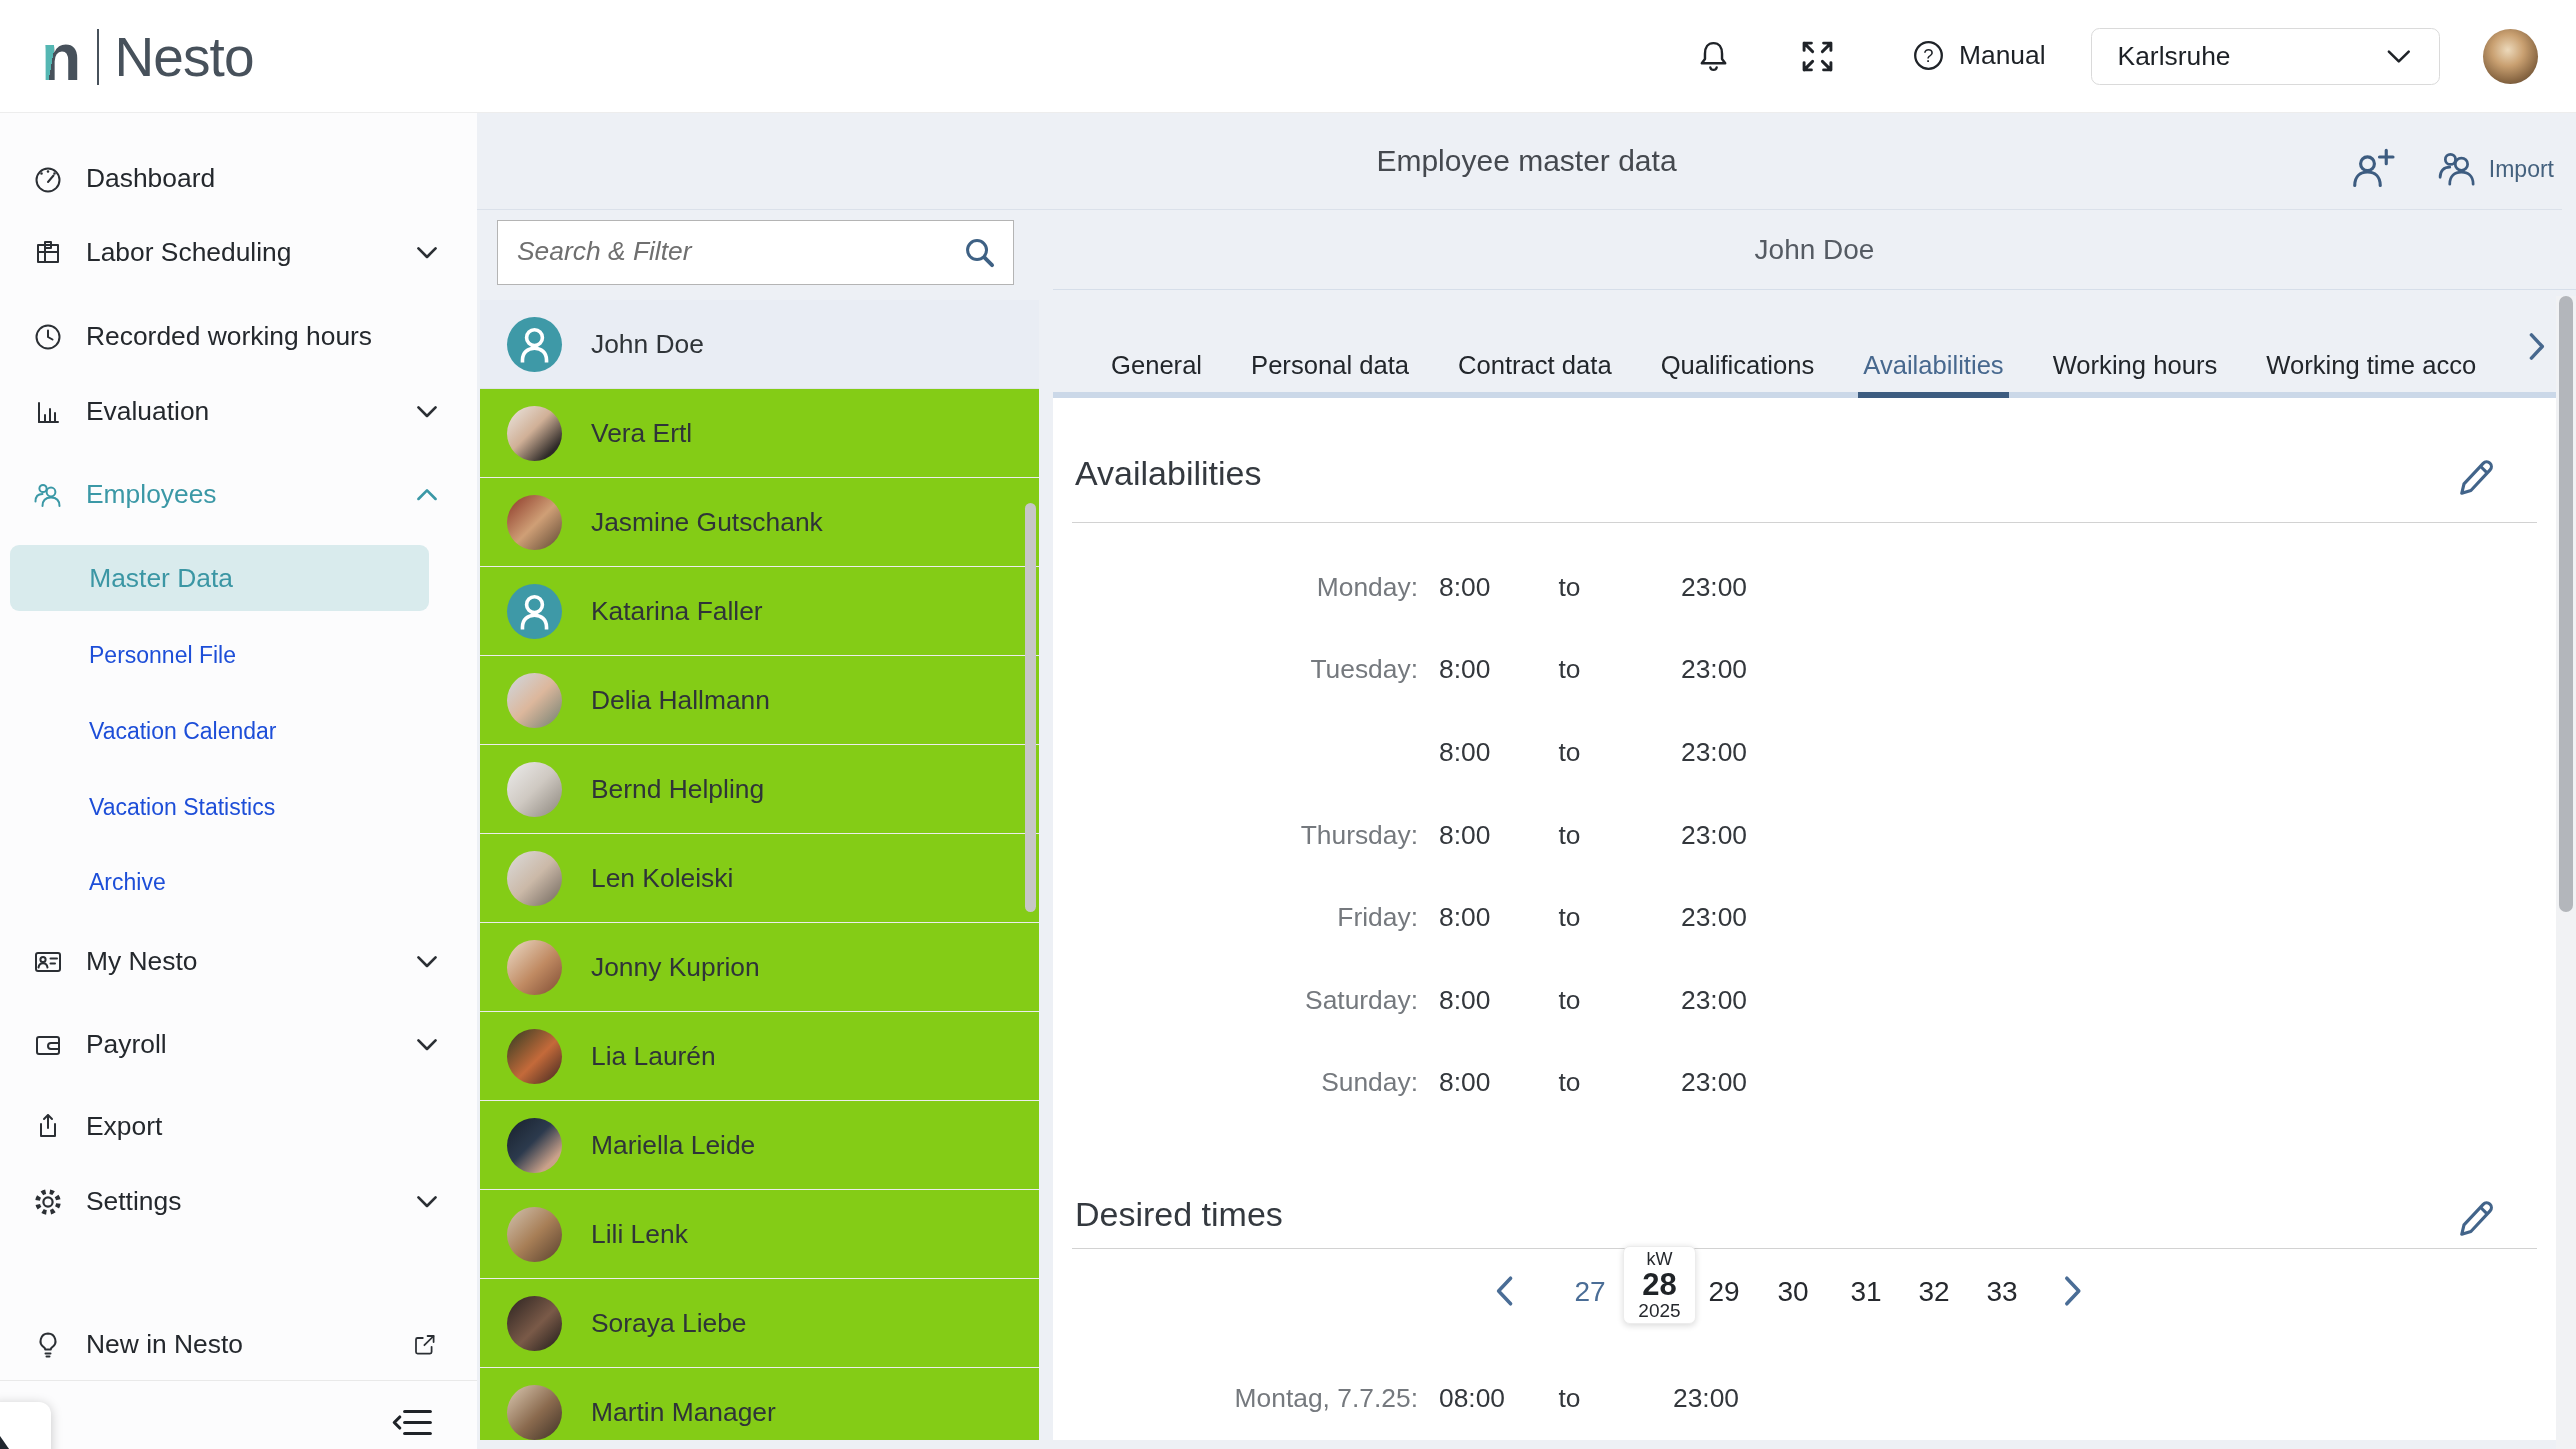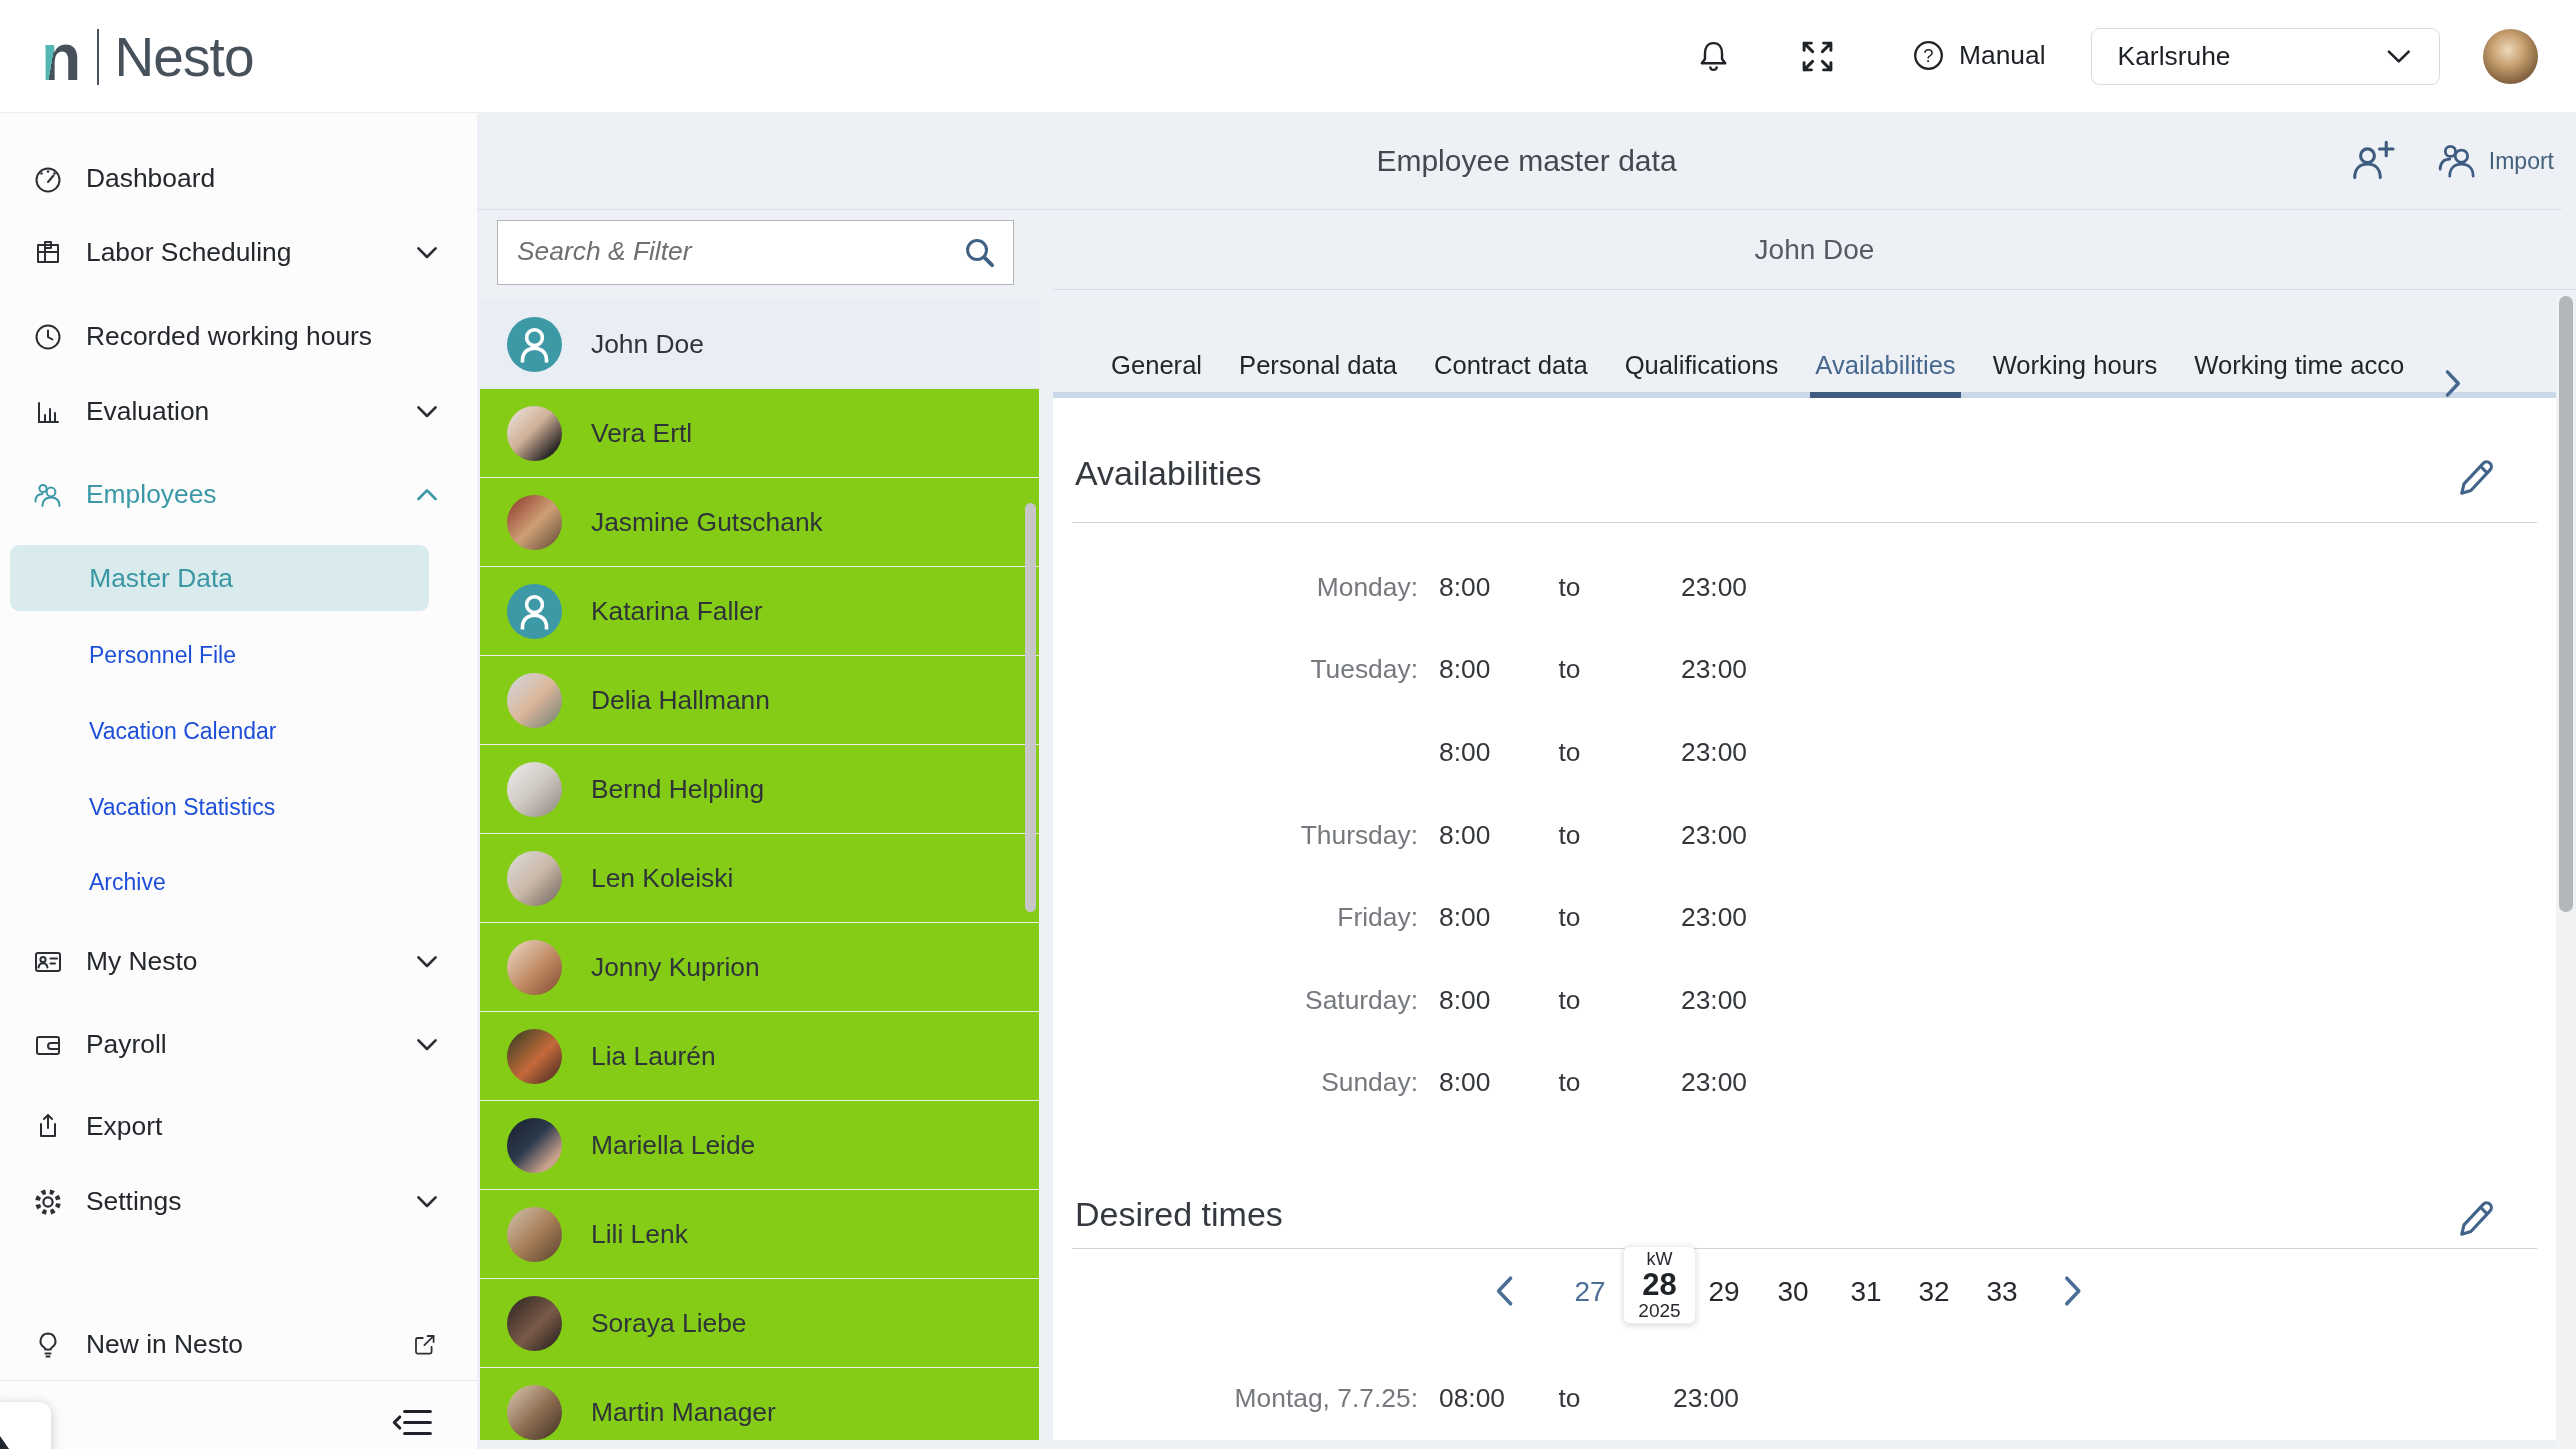--- a/index.html
+++ b/index.html
@@ -42,21 +42,21 @@
   .collapse-btn { position:absolute; right:43px; top:1291px; cursor:pointer; color:#1F2328; }
   .chat-widget { position:absolute; left:-13.6px; top:1402px; width:65px; height:65px; background:#fff; border-radius:12px;
                  box-shadow:0 2.6px 12px rgba(0,0,0,.22); z-index:40; cursor:pointer; }
   .chat-tail { position:absolute; left:0px; top:1436px; width:9.4px; height:13.6px; background:#20262E;
                clip-path:polygon(0 0,100% 100%,0 100%); z-index:41; }
 
   
   .main-header { position:absolute; left:477px; top:113px; right:0; height:96px; }
   .main-title { position:absolute; left:0; right:0; top:0; height:96px; display:flex; align-items:center; justify-content:center;
                 font-size:30px; color:#45494F; }
-  .header-actions { position:absolute; right:22px; top:0; height:96px; display:flex; align-items:center; gap:40px; }
+  .header-actions { position:absolute; right:22px; top:8px; height:96px; display:flex; align-items:center; gap:40px; }
   .import-group { display:flex; align-items:center; gap:8.5px; cursor:pointer; }
   .import-label { font-size:23px; color:#44617E; }
   .main-header-div { position:absolute; left:477px; top:209px; right:13.6px; border-top:1.7px solid #DBE1EA; }
 
   
   .search-wrap { position:absolute; left:497px; top:220px; width:517px; height:65px; background:#fff; border:1.7px solid #B4B4B4; }
   .search-wrap input { position:absolute; left:19px; top:0; width:434px; height:61px; border:none; outline:none;
                        font-size:26.4px; font-style:italic; color:#333; background:transparent; font-family:inherit; }
   .search-wrap input::placeholder { color:#6F6F6F; opacity:1; }
   .search-ic { position:absolute; right:13.6px; top:13.6px; }
@@ -77,21 +77,21 @@
   .ph6 { background:linear-gradient(135deg,#ecdcc9 0%,#c08a62 55%,#7e4b33 100%); }
   .ph7 { background:linear-gradient(135deg,#2c3a22 0%,#c46a3a 55%,#3a2520 100%); }
   .ph8 { background:linear-gradient(135deg,#17202c 0%,#2c3a4d 45%,#caa18a 80%); }
   .ph9 { background:linear-gradient(135deg,#d2c3b1 0%,#a77e56 52%,#58402e 100%); }
   .ph10 { background:linear-gradient(135deg,#2a2220 0%,#7a5a48 55%,#1d1a19 100%); }
   .ph11 { background:linear-gradient(135deg,#dccab3 0%,#8a6a4e 55%,#3e3126 100%); }
 
   
   .detail-header { position:absolute; left:1053px; top:210px; right:0; height:80px; display:flex; align-items:center;
                    justify-content:center; font-size:28px; color:#555B63; border-bottom:1.7px solid #D6DEE9; }
-  .tabs { position:absolute; left:1053px; top:332px; right:0; height:66px; display:flex; align-items:flex-end; padding-left:58px; gap:37px; }
+  .tabs { position:absolute; left:1053px; top:332px; right:0; height:66px; display:flex; align-items:flex-start; padding-left:58px; gap:49px; }
   .tabs-track { position:absolute; left:1053px; top:392px; right:0; height:6px; background:#CBD8E8; }
   .tab { position:relative; height:66px; display:flex; align-items:center; font-size:25.6px; color:#22262B; cursor:pointer; white-space:nowrap; }
   .tab.active { color:#47688E; }
   .tab.active::after { content:""; position:absolute; left:-5.1px; right:-5.1px; bottom:0px; height:6px; background:#3D5C80; z-index:2; }
   .tab.overflow { max-width:210px; overflow:hidden; }
   .tabs-more { color:#47688E; cursor:pointer; margin-left:1.7px; }
 
   .detail-content { position:absolute; left:1053px; top:398px; right:0; bottom:10.2px; background:#fff; }
   .section-h { position:absolute; left:22px; font-size:34px; color:#34393F; }
   .pencil { position:absolute; cursor:pointer; }

